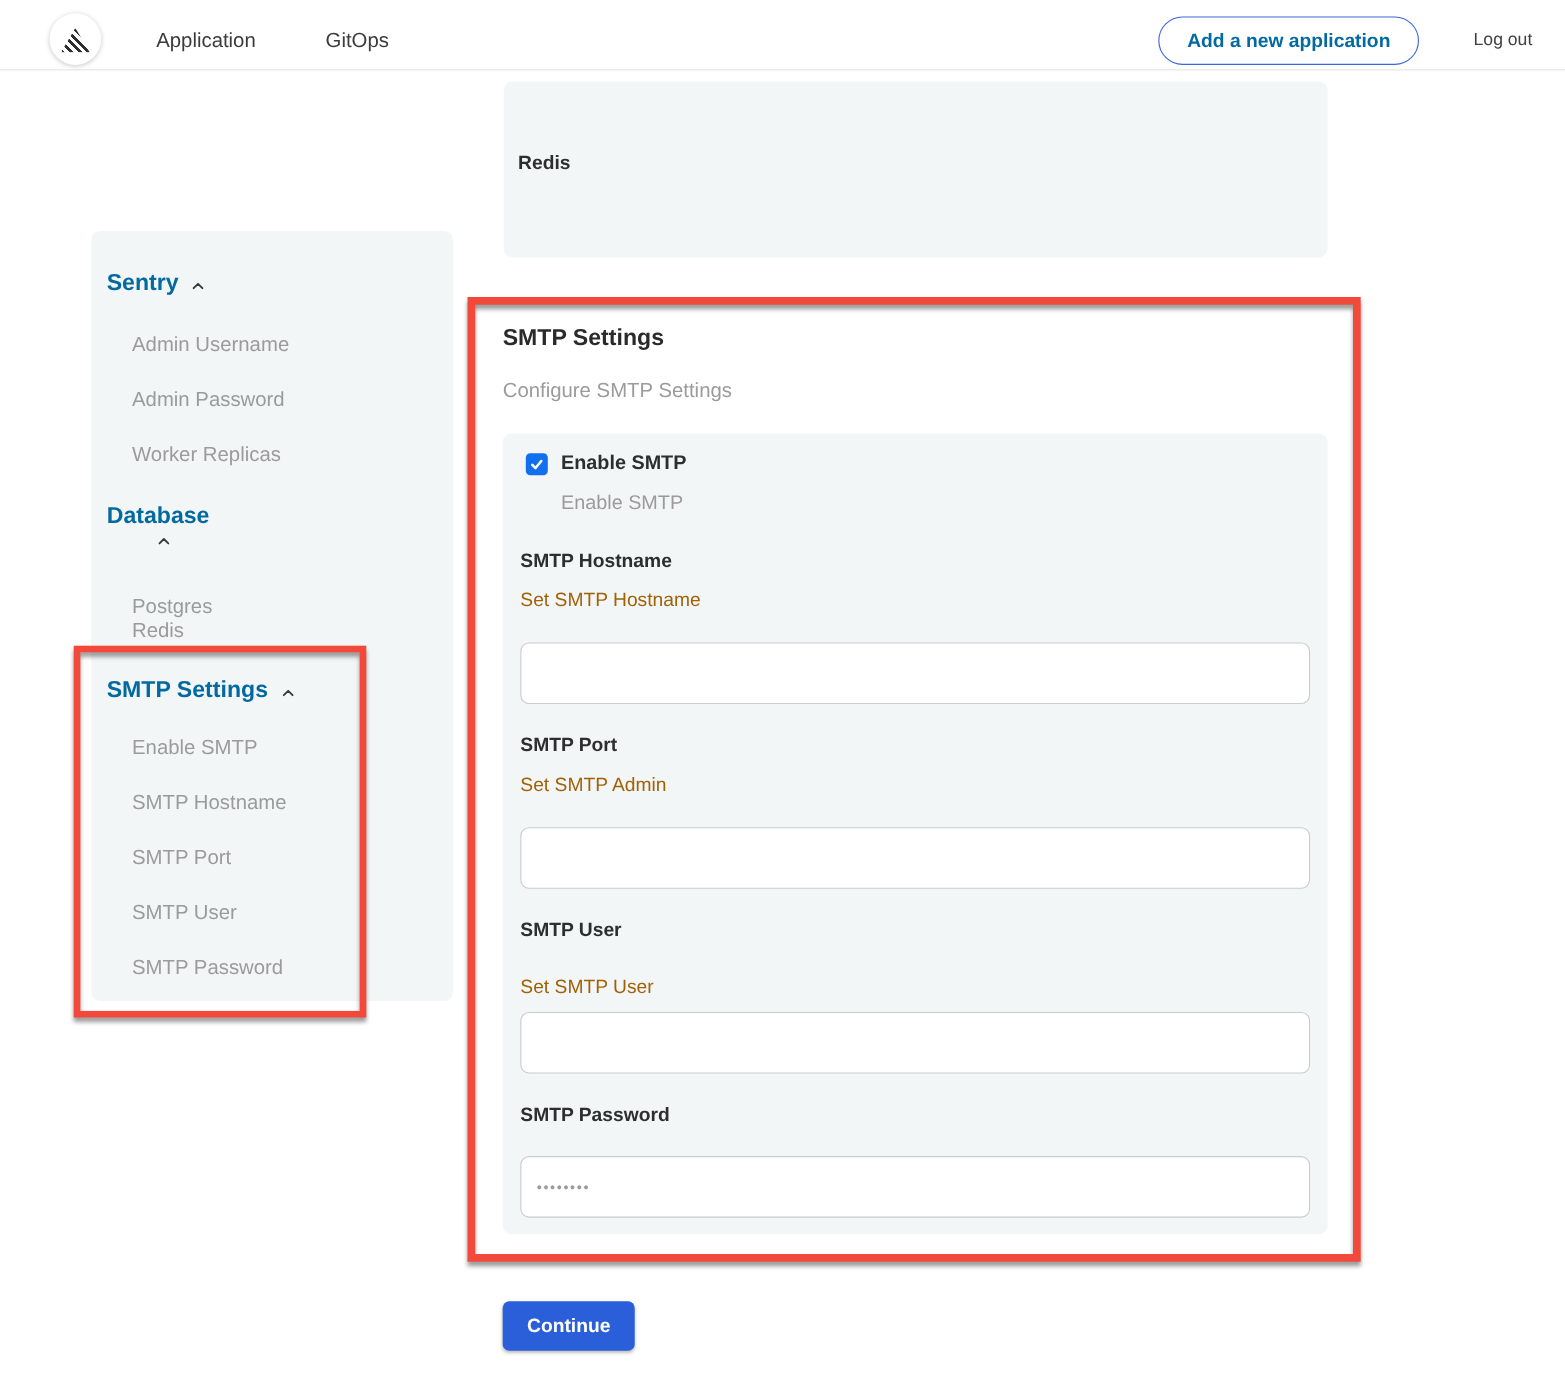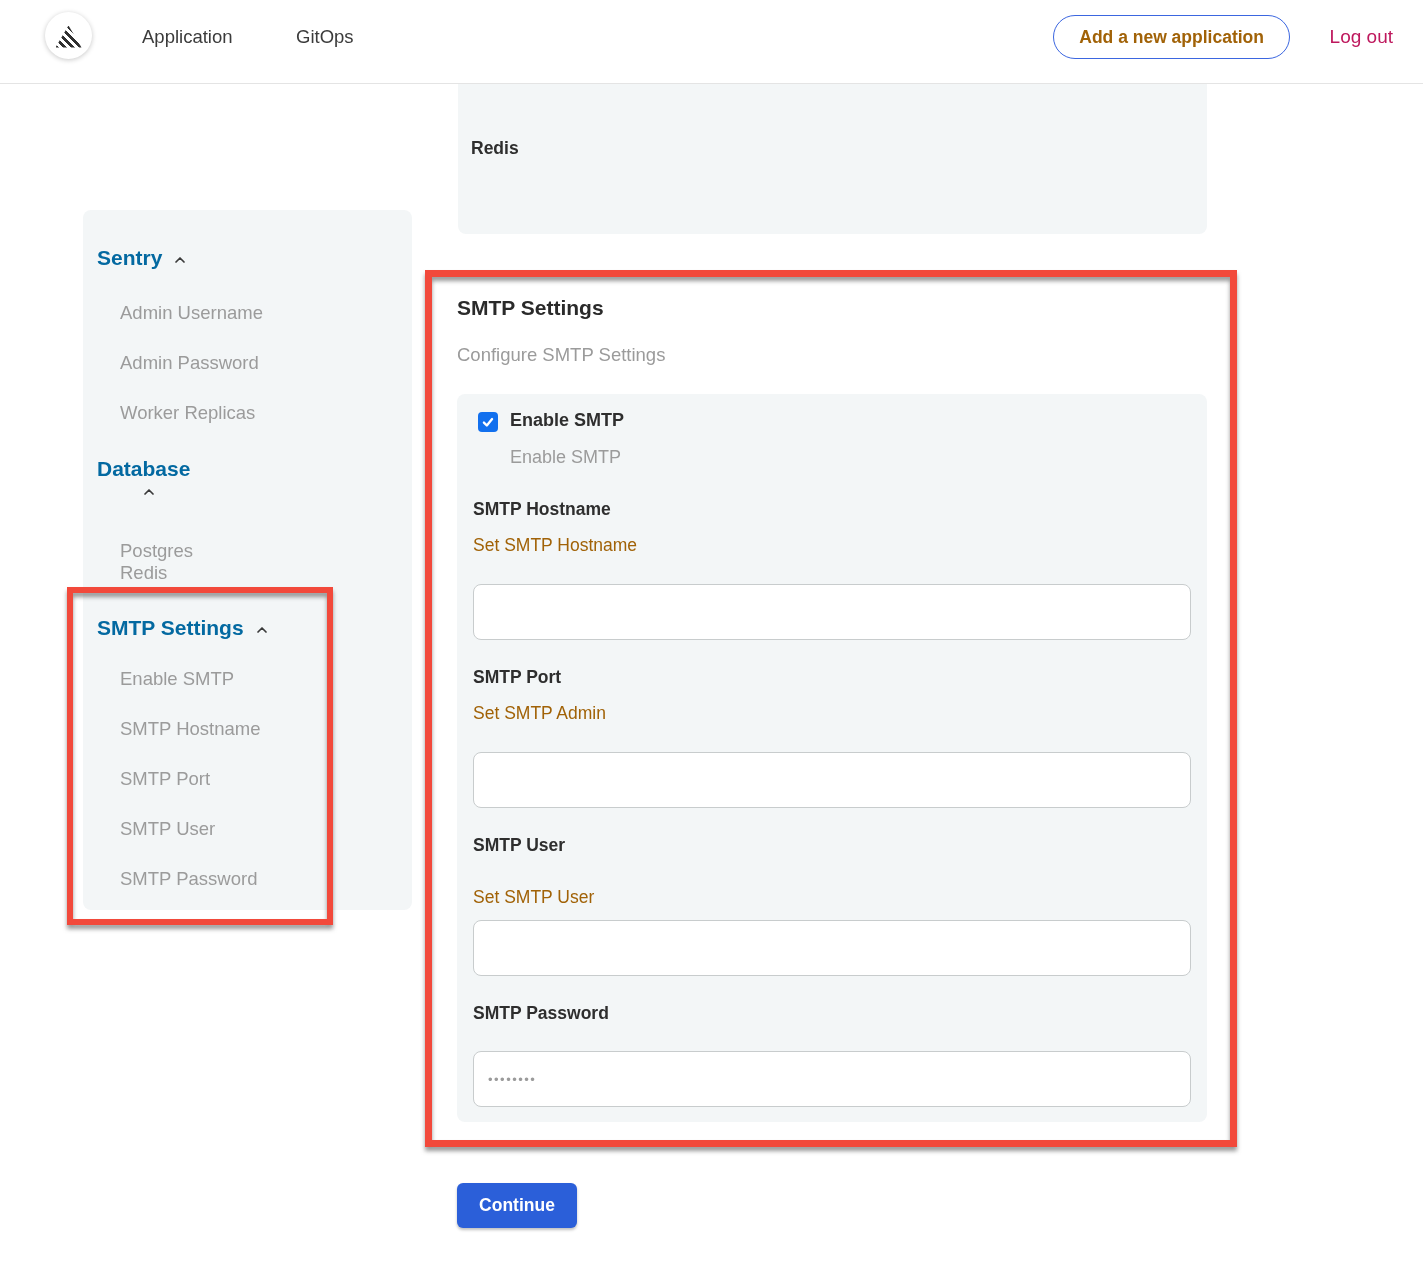--- a/index.html
+++ b/index.html
@@ -4,21 +4,21 @@
 <style>
   * { margin:0; padding:0; box-sizing:border-box; }
   html,body { background:#ffffff; }
   .page {
     position:relative; width:1423px; height:1270px;
     background:#ffffff; overflow:hidden;
     font-family:"Liberation Sans", sans-serif; color:#2e2e2e;
   }
   
   .header {
-    position:absolute; left:0; top:0; width:1423px; height:84px;
+    position:absolute; left:0; top:0; width:1423px; height:64px;
     background:#ffffff; border-bottom:1px solid #e4e4e4; z-index:5;
   }
   .logo-badge {
     position:absolute; left:45px; top:12px; width:47px; height:47px;
     border-radius:50%; background:#ffffff;
     box-shadow:0 1px 5px rgba(0,0,0,0.22); display:flex; align-items:center; justify-content:center;
   }
   .sentry-mark {
     width:26px; height:22px; margin-top:2px;
     clip-path:polygon(50% 0, 100% 100%, 0 100%);
@@ -26,26 +26,26 @@
   }
   .nav-link {
     position:absolute; top:0; height:73px; line-height:73px;
     font-size:18.5px; color:#3b3b3b; cursor:pointer; white-space:nowrap;
   }
   .nav-app { left:142px; }
   .nav-gitops { left:296px; }
   .add-app-btn {
     position:absolute; right:133px; top:15px; height:44px; padding:0 25px;
     border:1.5px solid #3b66e0; border-radius:22px; background:#ffffff;
-    color:#a16207; font-size:17.5px; font-weight:bold; line-height:41px;
+    color:#0369a1; font-size:17.5px; font-weight:bold; line-height:41px;
     cursor:pointer; white-space:nowrap;
   }
   .logout {
     position:absolute; right:30px; top:0; height:73px; line-height:73px;
-    font-size:19px; color:#be185d; cursor:pointer;
+    font-size:16px; color:#404040; cursor:pointer;
   }
   
   .gray-panel { position:absolute; background:#f3f6f7; border-radius:8px; }
   
   .top-panel { left:458px; top:74px; width:749px; height:160px; }
   .radio-row { position:absolute; left:20px; display:flex; align-items:center; }
   .radio-row .opt { display:flex; align-items:center; margin-right:42px; }
   .radio {
     width:18px; height:18px; border-radius:50%; background:#ffffff;
     position:relative; margin-right:14px; flex:0 0 auto; cursor:pointer;

